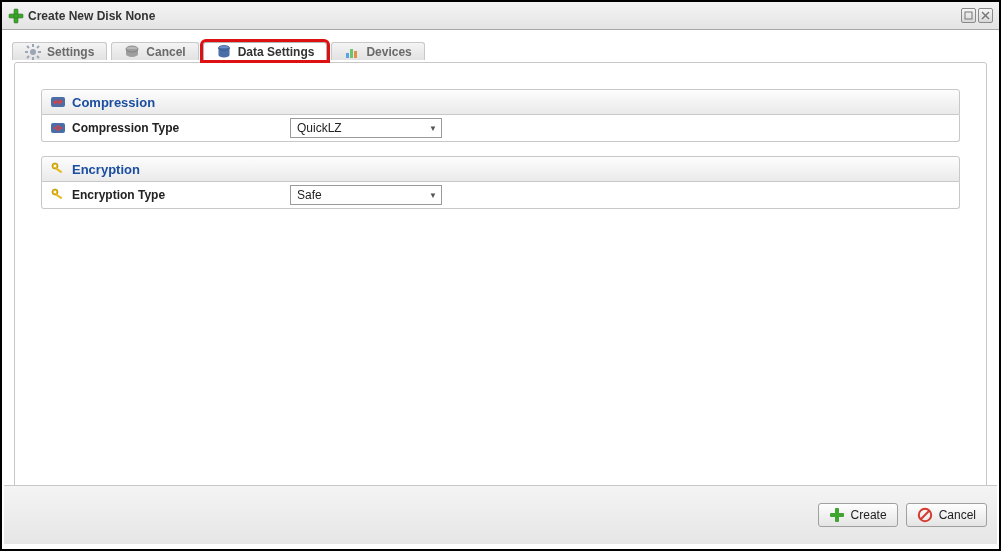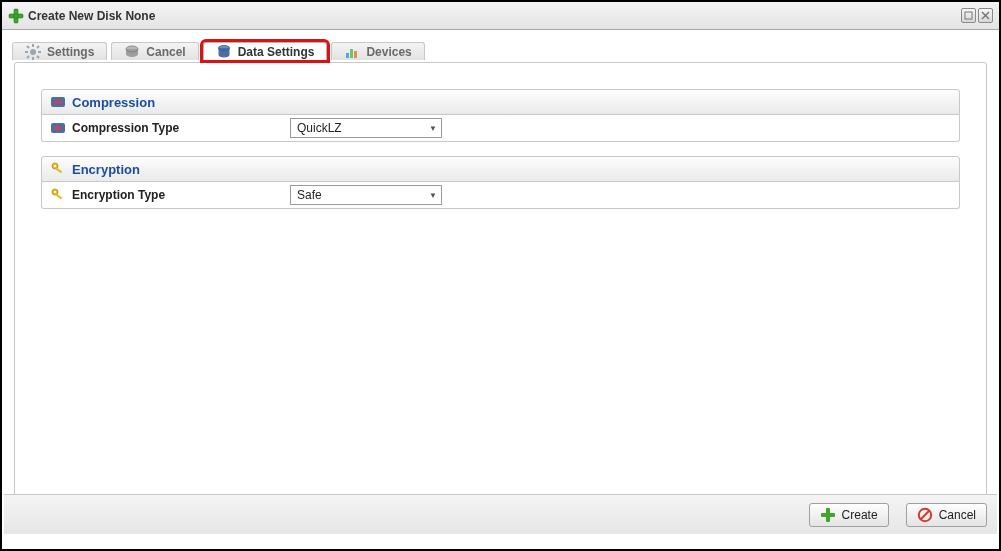--- a/index.html
+++ b/index.html
@@ -54,24 +54,24 @@
     display: flex; align-items: center; padding: 3px 8px;
   }
   .field-label { display: flex; align-items: center; gap: 6px; width: 240px; font-weight: bold; color: #222; font-size: 12px; }
   .combo {
     width: 152px; height: 20px; border: 1px solid #9a9a9a; background: #fff;
     display: flex; align-items: center; padding: 0 16px 0 6px; position: relative;
     font-size: 12px; color: #222; cursor: pointer;
   }
   .combo .arrow { position: absolute; right: 4px; top: 50%; transform: translateY(-50%); font-size: 8px; color: #555; }
   .footer {
-    position: absolute; left: 2px; right: 2px; bottom: 15px; height: 40px;
+    position: absolute; left: 2px; right: 2px; bottom: 5px; height: 59px;
     background: linear-gradient(to bottom,#f4f4f4,#e6e6e6);
     border-top: 1px solid #c8c8c8;
-    display: flex; align-items: center; justify-content: flex-end; padding: 0 10px; gap: 17px;
+    display: flex; align-items: center; justify-content: flex-end; padding: 0 10px; gap: 8px;
   }
   .btn {
     height: 24px; padding: 0 10px; display: flex; align-items: center; gap: 6px;
     border: 1px solid #a0a0a0; border-radius: 3px;
     background: linear-gradient(to bottom,#fefefe,#e4e4e4);
     font-size: 12px; color: #222; cursor: pointer;
   }
   
   .icon { width: 16px; height: 16px; display: inline-block; }
 </style>

